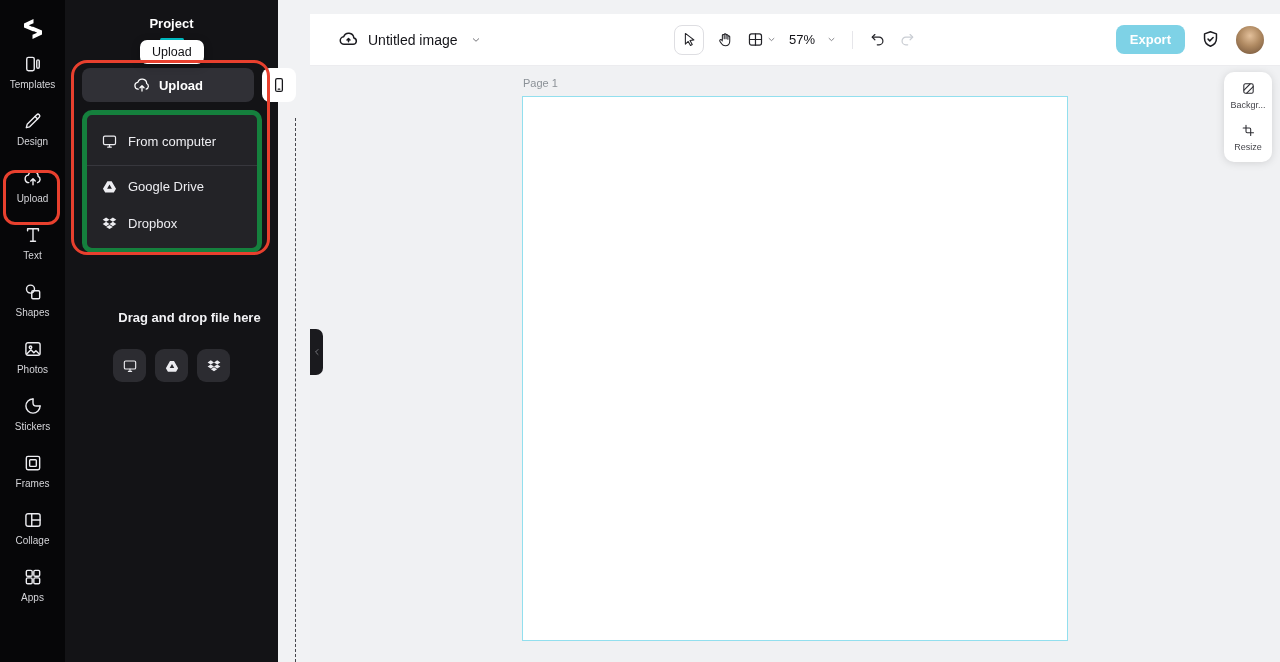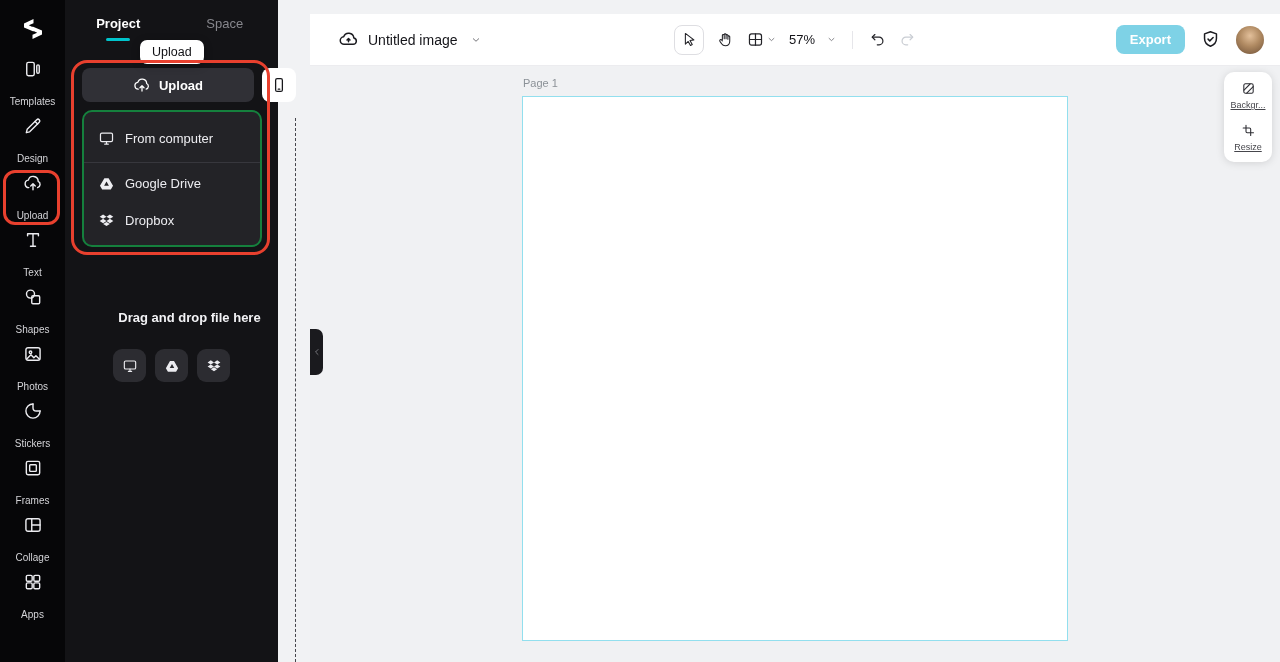--- a/index.html
+++ b/index.html
@@ -17,21 +17,21 @@
 
   
   .rail {
     position:absolute; left:0; top:0; width:65px; height:662px;
     background:#060608; z-index:5;
     display:flex; flex-direction:column; align-items:center;
   }
   .logo { height:50px; display:flex; align-items:center; justify-content:center; margin-top:4px; color:#fff; }
   .rail-item {
     width:100%; height:57px; display:flex; flex-direction:column;
-    align-items:center; justify-content:center; gap:17px; cursor:pointer;
+    align-items:center; justify-content:flex-start; gap:5px; cursor:pointer;
     color:#ececf0;
   }
   .rail-item .rail-ic svg { width:20px; height:20px; display:block; }
   .rail-item .rail-lb { font-size:10px; color:#d4d4d8; }
 
   
   .panel {
     position:absolute; left:65px; top:0; width:213px; height:662px;
     background:#131316; z-index:4;
   }
@@ -54,21 +54,21 @@
   .upload-btn svg { width:18px; height:18px; }
   .phone-btn {
     position:absolute; left:197px; top:68px; width:34px; height:34px;
     background:#ffffff; border-radius:8px; color:#17171b;
     display:flex; align-items:center; justify-content:center; cursor:pointer; z-index:6;
   }
   .phone-btn svg { width:18px; height:18px; }
 
   .upload-menu {
     position:absolute; left:17px; top:110px; width:180px;
-    background:#232327; border:2px solid #15803d; border-radius:10px;
+    background:#232327; border:5px solid #15803d; border-radius:10px;
     padding:4px 0 6px; z-index:6;
   }
   .menu-item {
     display:flex; align-items:center; gap:10px; padding:0 14px;
     color:#ededf1; font-size:13px; cursor:pointer;
   }
   .menu-item.first { height:44px; }
   .menu-item.rest { height:37px; }
   .menu-item svg { width:17px; height:17px; flex:0 0 auto; }
   .menu-divider { height:1px; background:#37373d; margin:2px 0; }
@@ -140,21 +140,21 @@
     background:#ffffff; border:1.5px solid #92dfee;
   }
 
   .inspector {
     position:absolute; right:8px; top:6px; width:48px;
     background:#ffffff; border-radius:10px; box-shadow:0 1px 8px rgba(0,0,0,.13);
     padding:9px 0 10px; display:flex; flex-direction:column; align-items:center; gap:13px;
   }
   .insp-btn { display:flex; flex-direction:column; align-items:center; gap:4px; width:100%; cursor:pointer; color:#2c2c32; }
   .insp-btn svg { width:15px; height:15px; }
-  .insp-lb { font-size:9px; color:#46464c; max-width:44px; overflow:hidden; white-space:nowrap; text-overflow:ellipsis;text-decoration:underline; }
+  .insp-lb { font-size:9px; color:#46464c; max-width:44px; overflow:hidden; white-space:nowrap; text-overflow:ellipsis; }
 
   
   .ann { position:absolute; border:3px solid #e8402e; pointer-events:none; z-index:20; }
   .ann-rail { left:3px; top:170px; width:57px; height:55px; border-radius:12px; }
   .ann-menu { left:71px; top:60px; width:199px; height:195px; border-radius:16px; }
 </style>
 </head>
 <body>
 
 <div class="app">
@@ -259,23 +259,20 @@
       <span class="rail-lb">Apps</span>
     </div>
   </nav>
 
   <section class="panel">
     <div class="tabs">
       <div class="tab active">
         <span>Project</span>
         <span class="tab-underline"></span>
       </div>
-      <div class="tab">
-        <span>Space</span>
-      </div>
     </div>
 
     <div class="dash-line"></div>
 
     <div class="upload-btn">
       <svg class="st" viewBox="0 0 24 24">
           <path d="M7 17.5a4.5 4.5 0 0 1-.6-8.95A6 6 0 0 1 18.2 10a4 4 0 0 1-.7 7.5"></path>
           <path d="M12 20v-7m0 0l-2.7 2.7m2.7-2.7l2.7 2.7"></path>
         </svg>
       <span>Upload</span>

